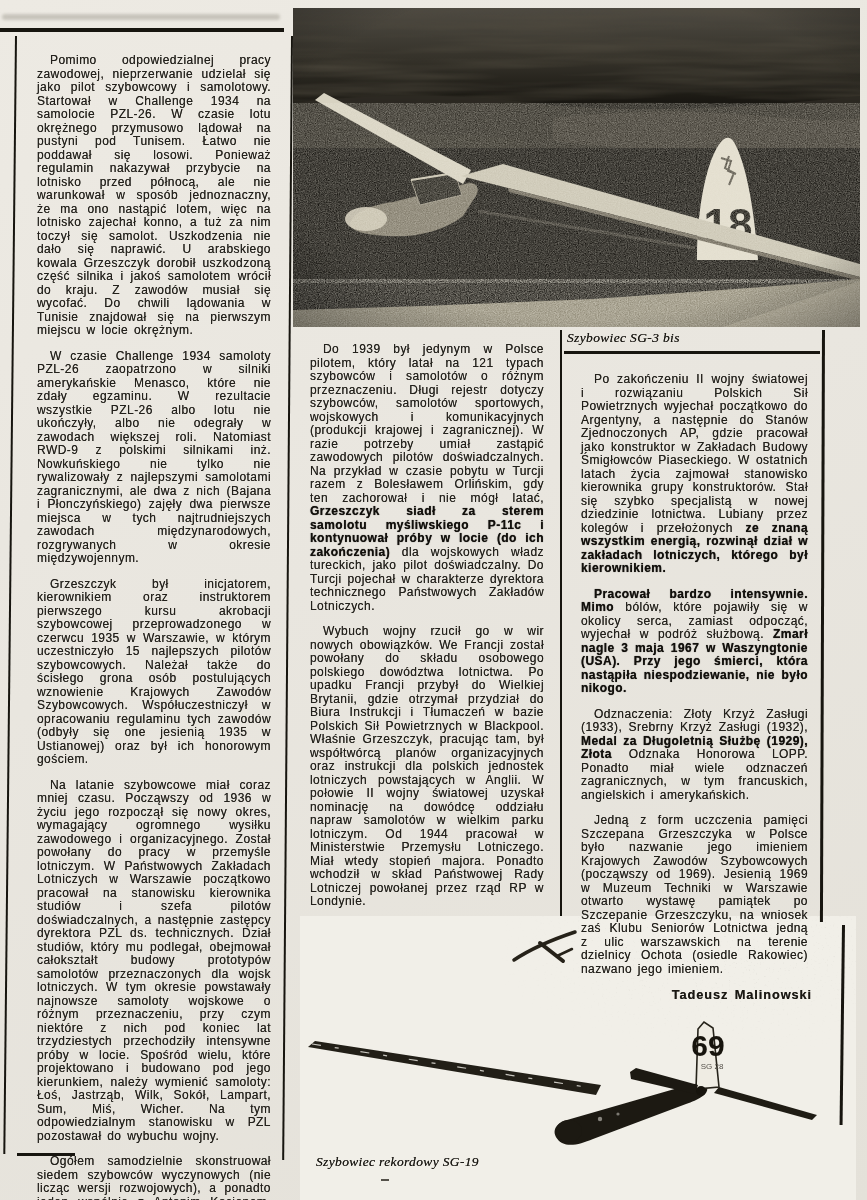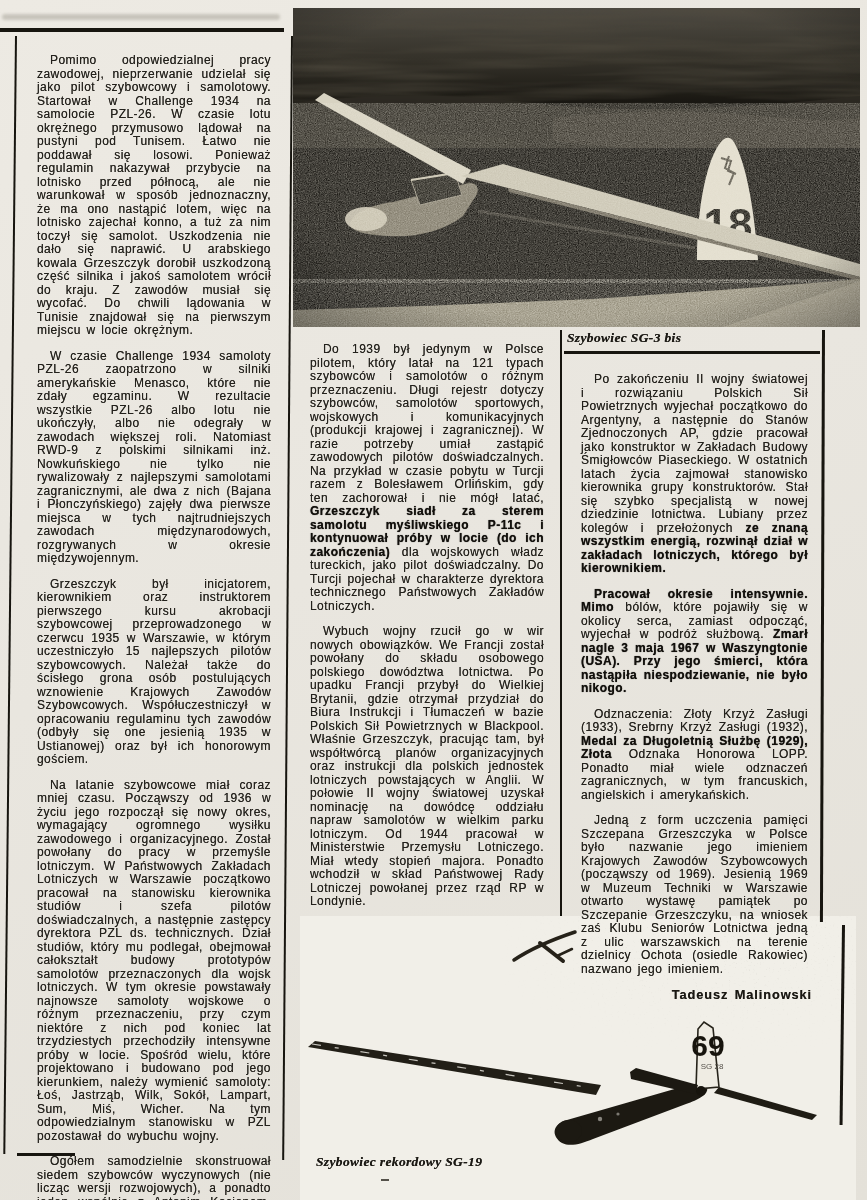--- a/index.html
+++ b/index.html
@@ -19,21 +19,21 @@
   .heavy{font-weight:bold;color:#12100c;text-shadow:0 0 .8px rgba(10,8,5,.9);}
   .col-left{left:25px;top:42px;width:258px;}
   .col-mid{left:298px;top:331px;width:258px;}
   .col-right{left:569px;top:361px;width:251px;}
   .author{
     text-align:right;font-weight:bold;margin-top:7px;padding-right:8px;
     font-size:12.8px;letter-spacing:.9px;text-indent:0;color:#1a1813;
   }
   .caption{
     position:absolute;font-family:"Liberation Serif",serif;font-style:italic;
-    font-weight:bold;font-size:13.5px;letter-spacing:.35px;color:#1b1914;
+    font-weight:normal;font-size:13.5px;letter-spacing:.35px;color:#1b1914;
     text-shadow:0 0 .5px rgba(20,18,14,.8);
   }
   .cap-top{left:567px;top:330px;}
   .cap-bottom{left:316px;top:1154px;}
   .rule{position:absolute;background:#17150f;}
   .rule-top{left:0;top:28px;width:284px;height:4px;}
   .smudge{
     position:absolute;left:2px;top:14px;width:278px;height:6px;
     background:#a9a59b;opacity:.55;filter:blur(1.4px);border-radius:3px;
   }
@@ -171,21 +171,21 @@
       <p><span>Na latanie szybowcowe miał coraz mniej czasu. Począwszy od 1936 w życiu jego rozpoczął się nowy okres, wymagający ogromnego wysiłku zawodowego i organizacyjnego. Został powołany do pracy w przemyśle lotniczym. W Państwowych Zakładach Lotniczych w Warszawie początkowo pracował na stanowisku kierownika studiów i szefa pilotów doświadczalnych, a następnie zastępcy dyrektora PZL ds. technicznych. Dział studiów, który mu podlegał, obejmował całokształt budowy prototypów samolotów przeznaczonych dla wojsk lotniczych. W tym okresie powstawały najnowsze samoloty wojskowe o różnym przeznaczeniu, przy czym niektóre z nich pod koniec lat trzydziestych przechodziły intensywne próby w locie. Spośród wielu, które projektowano i budowano pod jego kierunkiem, należy wymienić samoloty: Łoś, Jastrząb, Wilk, Sokół, Lampart, Sum, Miś, Wicher. Na tym odpowiedzialnym stanowisku w PZL pozostawał do wybuchu wojny.</span></p>
       <p><span>Ogółem samodzielnie skonstruował siedem szybowców wyczynowych (nie licząc wersji rozwojowych), a ponadto jeden wspólnie z Antonim Kocjanem, dwa zaś pozostały jako projekty niezrealizowane. Ustanowił 1 rekordów krajowych (łącznie na szybowcach oznaczonych</span></p>
     </div>
   <div class="col col-mid">
       <p><span>Do 1939 był jedynym w Polsce pilotem, który latał na 121 typach szybowców i samolotów o różnym przeznaczeniu. Długi rejestr dotyczy szybowców, samolotów sportowych, wojskowych i komunikacyjnych (produkcji krajowej i zagranicznej). W razie potrzeby umiał zastąpić zawodowych pilotów doświadczalnych. Na przykład w czasie pobytu w Turcji razem z Bolesławem Orlińskim, gdy ten zachorował i nie mógł latać, </span><span class="heavy">Grzeszczyk siadł za sterem samolotu myśliwskiego P-11c i kontynuował próby w locie (do ich zakończenia) </span><span>dla wojskowych władz tureckich, jako pilot doświadczalny. Do Turcji pojechał w charakterze dyrektora technicznego Państwowych Zakładów Lotniczych.</span></p>
       <p><span>Wybuch wojny rzucił go w wir nowych obowiązków. We Francji został powołany do składu osobowego polskiego dowództwa lotnictwa. Po upadku Francji przybył do Wielkiej Brytanii, gdzie otrzymał przydział do Biura Instrukcji i Tłumaczeń w bazie Polskich Sił Powietrznych w Blackpool. Właśnie Grzeszczyk, pracując tam, był współtwórcą planów organizacyjnych oraz instrukcji dla polskich jednostek lotniczych powstających w Anglii. W połowie II wojny światowej uzyskał nominację na dowódcę oddziału napraw samolotów w wielkim parku lotniczym. Od 1944 pracował w Ministerstwie Przemysłu Lotniczego. Miał wtedy stopień majora. Ponadto wchodził w skład Państwowej Rady Lotniczej powołanej przez rząd RP w Londynie.</span></p>
     </div>
   <div class="col col-right">
     <div>
         <p><span>Po zakończeniu II wojny światowej i rozwiązaniu Polskich Sił Powietrznych wyjechał początkowo do Argentyny, a następnie do Stanów Zjednoczonych AP, gdzie pracował jako konstruktor w Zakładach Budowy Śmigłowców Piaseckiego. W ostatnich latach życia zajmował stanowisko kierownika grupy konstruktorów. Stał się szybko specjalistą w nowej dziedzinie lotnictwa. Lubiany przez kolegów i przełożonych </span><span class="heavy">ze znaną wszystkim energią, rozwinął dział w zakładach lotniczych, którego był kierownikiem.</span></p>
-        <p><span class="heavy">Pracował okresie intensywnie. Mimo </span><span>bólów, które pojawiły się w okolicy serca, zamiast odpocząć, wyjechał w podróż służbową. </span><span class="heavy">Zmarł nagle 3 maja 1967 w Waszyngtonie (USA). Przy jego śmierci, która nastąpiła niespodziewanie, nie było nikogo.</span></p>
+        <p><span class="heavy">Pracował bardzo intensywnie. Mimo </span><span>bólów, które pojawiły się w okolicy serca, zamiast odpocząć, wyjechał w podróż służbową. </span><span class="heavy">Zmarł nagle 3 maja 1967 w Waszyngtonie (USA). Przy jego śmierci, która nastąpiła niespodziewanie, nie było nikogo.</span></p>
         <p><span>Odznaczenia: Złoty Krzyż Zasługi (1933), Srebrny Krzyż Zasługi (1932), </span><span class="heavy">Medal za Długoletnią Służbę (1929), Złota </span><span>Odznaka Honorowa LOPP. Ponadto miał wiele odznaczeń zagranicznych, w tym francuskich, angielskich i amerykańskich.</span></p>
         <p><span>Jedną z form uczczenia pamięci Szczepana Grzeszczyka w Polsce było nazwanie jego imieniem Krajowych Zawodów Szybowcowych (począwszy od 1969). Jesienią 1969 w Muzeum Techniki w Warszawie otwarto wystawę pamiątek po Szczepanie Grzeszczyku, na wniosek zaś Klubu Seniorów Lotnictwa jedną z ulic warszawskich na terenie dzielnicy Ochota (osiedle Rakowiec) nazwano jego imieniem.</span></p>
       </div>
     <div class="author">Tadeusz Malinowski</div>
   </div>
 
   <svg class="grain" width="867" height="1200">
     <defs>
       <filter id="pgrain" x="0" y="0" width="100%" height="100%">
         <feTurbulence type="fractalNoise" baseFrequency="0.8" numOctaves="2" seed="41"></feTurbulence>

